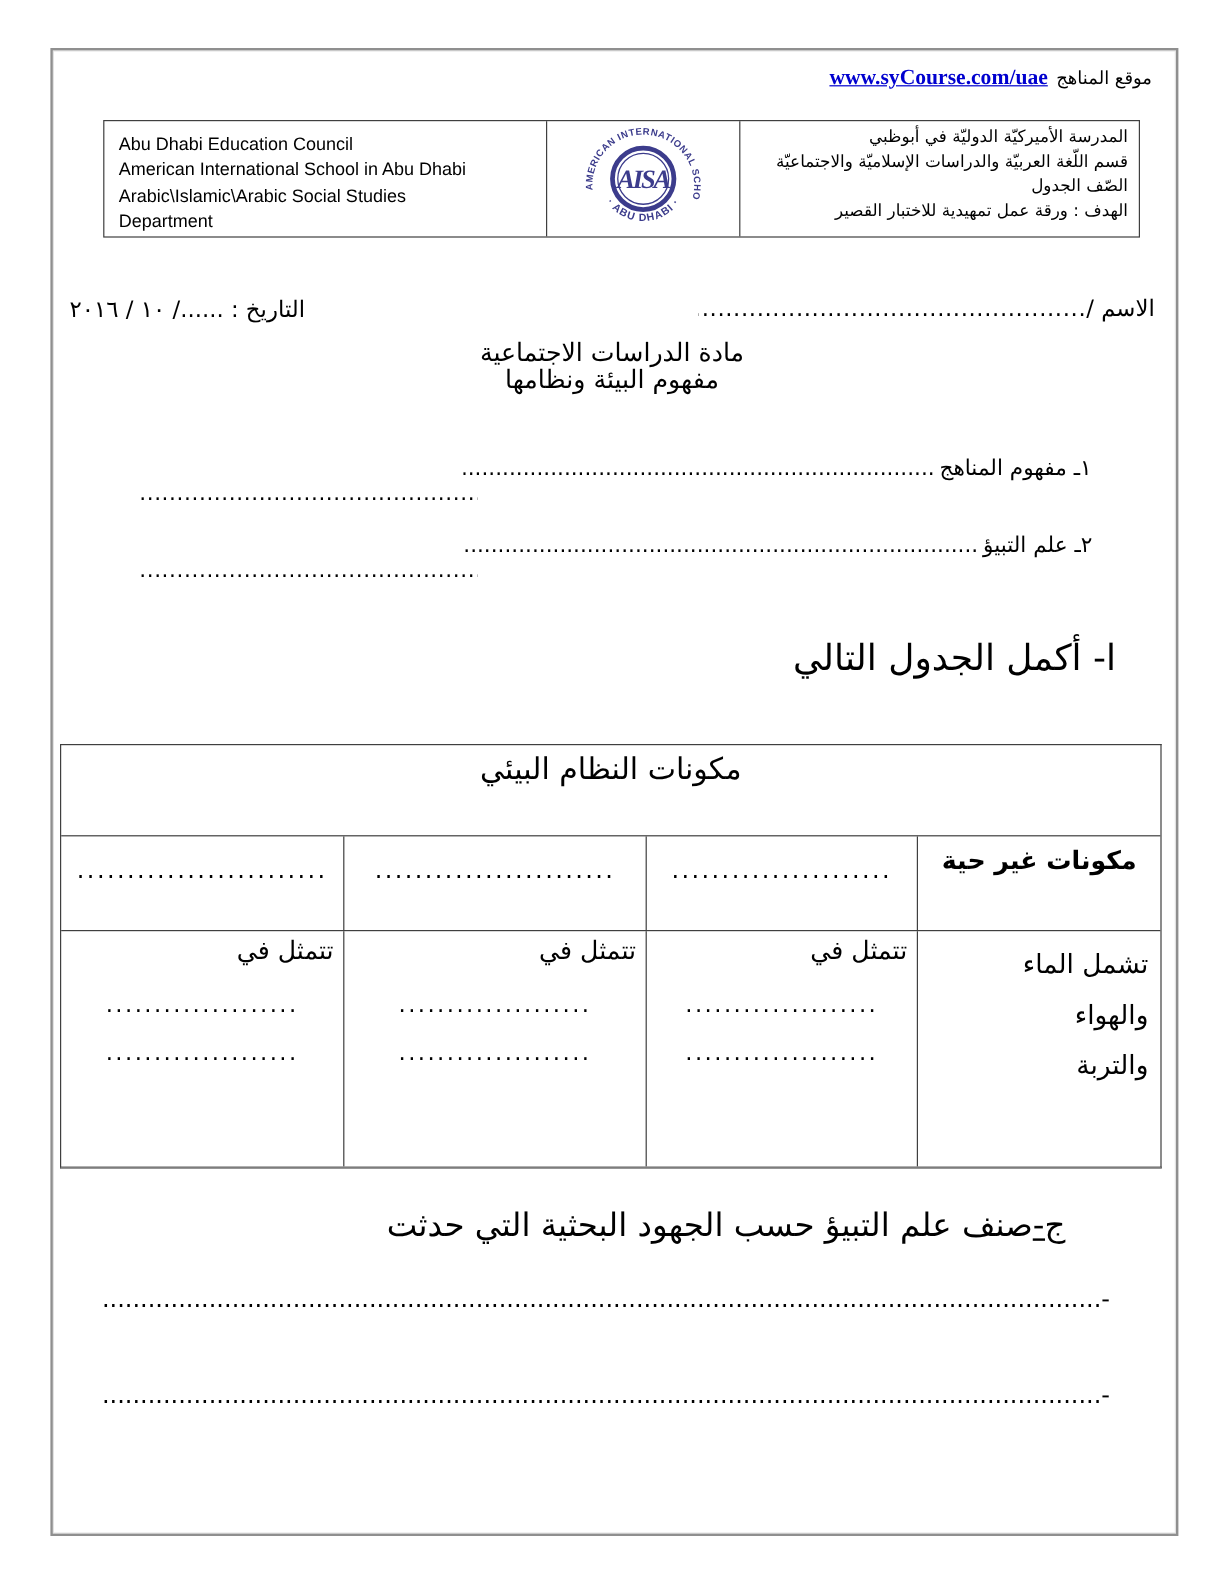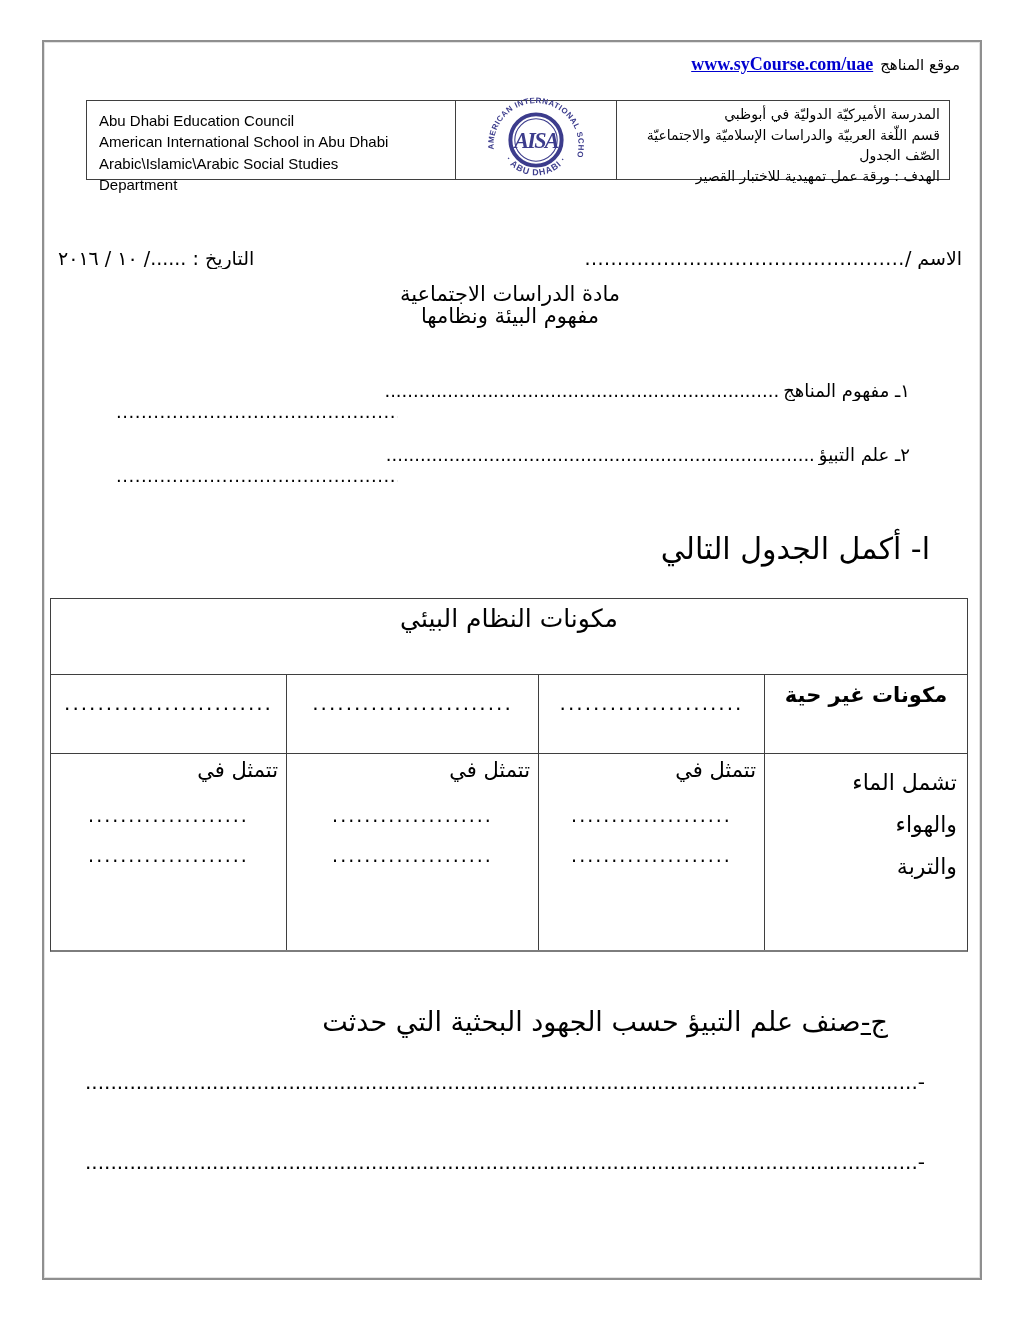--- a/index.html
+++ b/index.html
@@ -19,21 +19,21 @@
   
   .top-link{top:54px;right:60px;direction:rtl;display:flex;align-items:baseline;gap:7px;}
   .site-label{font-size:15px;}
   .site-url{
     font-family:"Liberation Serif",serif;font-weight:700;font-size:18px;
     color:#0000cf;text-decoration:underline;direction:ltr;cursor:pointer;
   }
 
   
   .header-table{
-    left:86px;top:100px;width:864px;height:80px;display:flex;
+    left:86px;top:100px;width:864px;height:98px;display:flex;
     border:1px solid #3f3f3f;box-sizing:border-box;background:#fff;
   }
   .hcell{box-sizing:border-box;height:100%;}
   .hcell-en{
     width:369px;padding:9px 12px;font-family:"Liberation Sans",sans-serif;
     font-size:15px;line-height:1.42;
   }
   .hcell-logo{
     width:162px;border-left:1px solid #3f3f3f;border-right:1px solid #3f3f3f;
     display:flex;align-items:center;justify-content:center;
@@ -65,21 +65,21 @@
   .q2-l1{top:444px;}
   .q2-l2{top:465px;}
 
   
   .section-a{top:531px;right:90px;direction:rtl;font-size:30px;margin-left:24px;}
   .section-c{top:1006px;left:240px;right:50px;direction:rtl;text-align:center;font-size:27px;}
   .section-c .u{text-decoration:underline;}
 
   
   .ptable{
-    left:50px;top:598px;width:916px;direction:rtl;
+    left:50px;top:620px;width:916px;direction:rtl;
     border:1px solid #3f3f3f;border-bottom:2px solid #7d7d7d;background:#fff;
   }
   .t-title{
     height:76px;border-bottom:1px solid #3f3f3f;text-align:center;
     font-size:25px;padding-top:5px;box-sizing:border-box;
   }
   .t-row{display:grid;grid-template-columns:202px 226px 252px 236px;}
   .t-row2{height:78px;border-bottom:1px solid #3f3f3f;}
   .t-row3{height:196px;}
   .t-row > div{box-sizing:border-box;overflow:hidden;}

